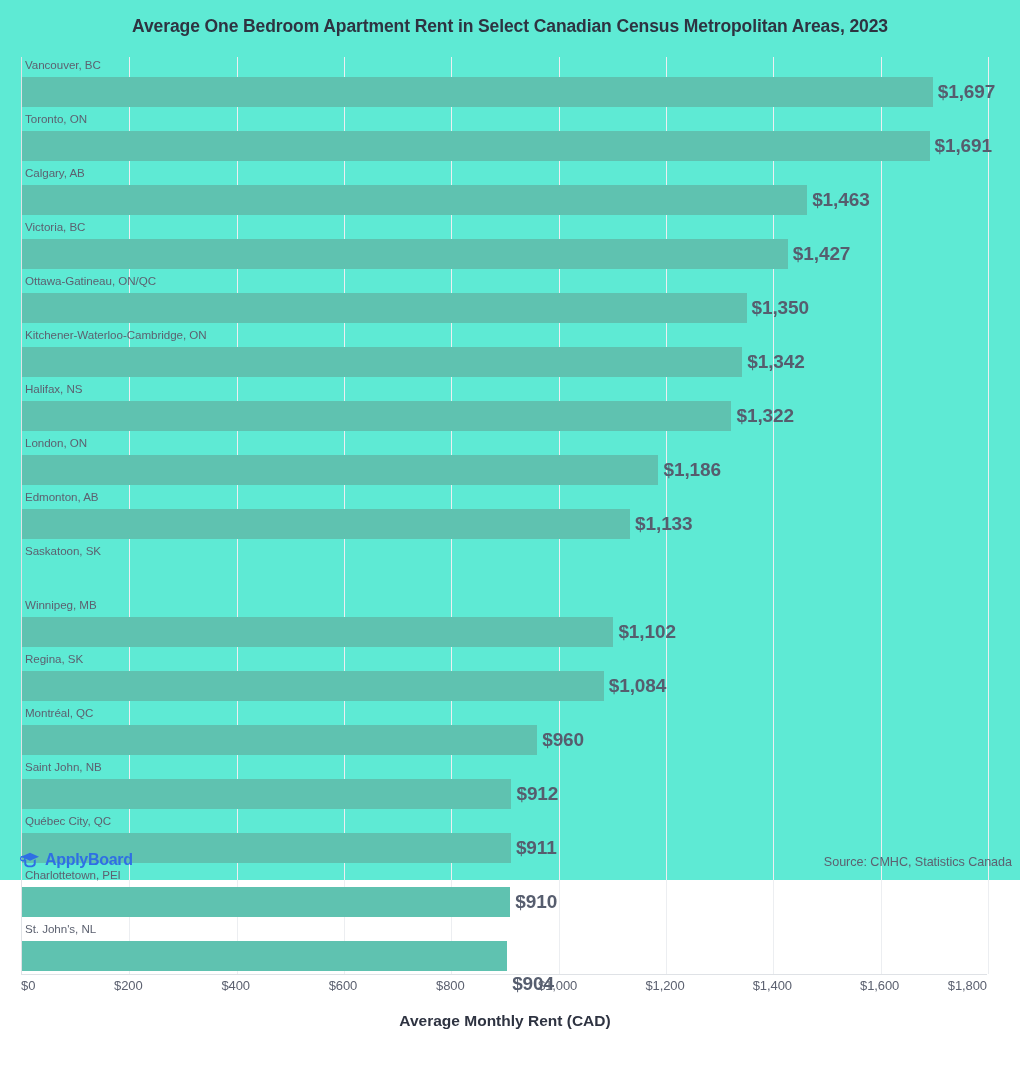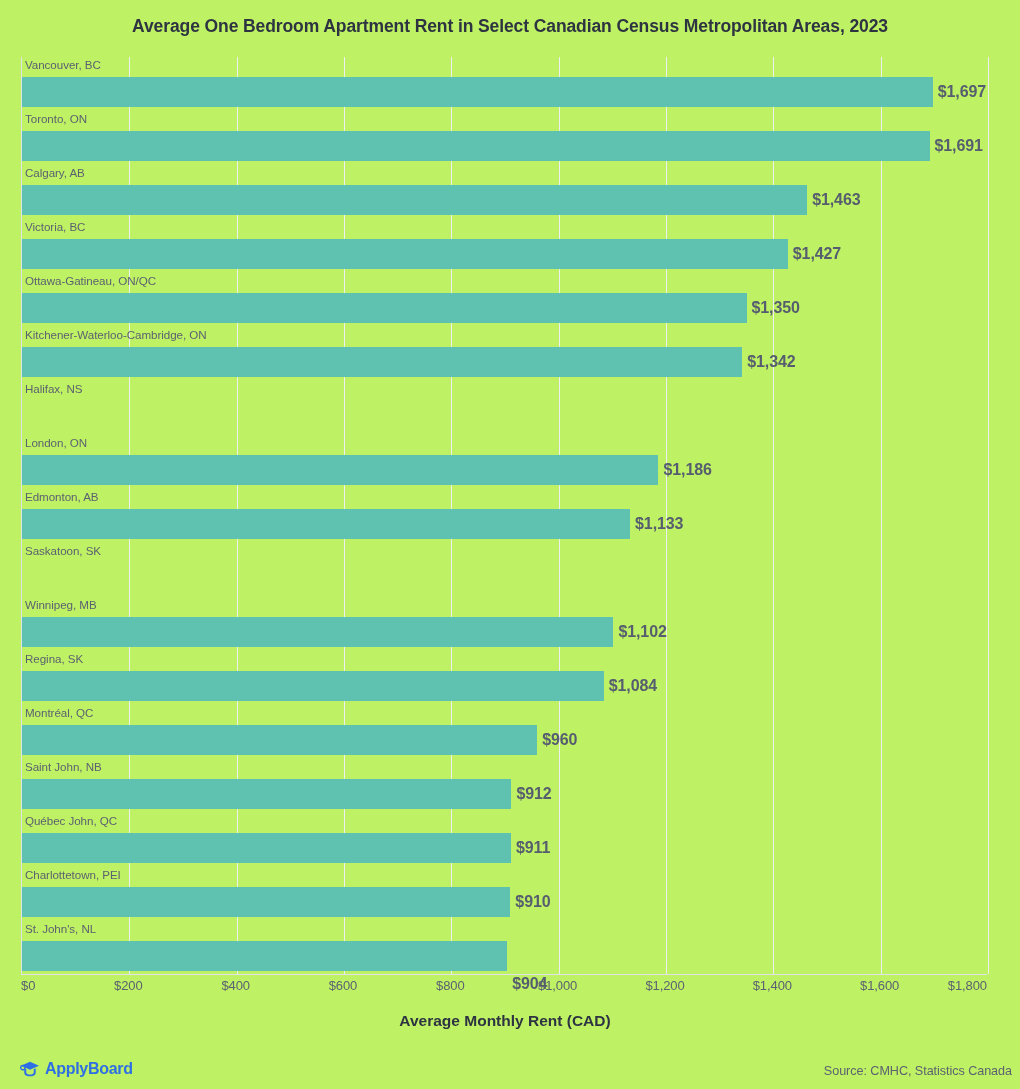--- a/index.html
+++ b/index.html
@@ -12,22 +12,22 @@
     width: 1020px;
     height: 1089px;
     font-family: "Liberation Sans", sans-serif;
     color: #3d4454;
     overflow: hidden;
   }
 
   #page {
     position: relative;
     width: 1020px;
-    height: 1089px;
-    background: #bef264;
+    height: 880px;
+    background: #5eead4;
   }
 
   
   #chart-title {
     position: absolute;
     top: 16px;
     left: 0;
     width: 1020px;
     text-align: center;
     font-size: 17.5px;
@@ -91,21 +91,21 @@
     position: absolute;
     left: 0;
     top: 0;
     height: 30px;
     background: #5fc2b0;
   }
   .bar-value {
     position: absolute;
     top: 50%;
     transform: translateY(-50%);
-    font-size: 16px;
+    font-size: 19px;
     font-weight: bold;
     color: #565d6e;
     white-space: nowrap;
     padding-left: 5px;
     letter-spacing: -0.1px;
   }
 
   
   #x-axis {
     position: absolute;
@@ -230,20 +230,24 @@
         </div>
         <div class="bar-row" style="top: 270px; height: 54px;">
           <div class="bar-label">Kitchener-Waterloo-Cambridge, ON</div>
           <div class="bar-track">
             <div class="bar-fill" style="width: 720.207px; background: rgb(95, 194, 176);"></div>
             <div class="bar-value" style="left: 720.207px;">$1,342</div>
           </div>
         </div>
         <div class="bar-row" style="top: 324px; height: 54px;">
           <div class="bar-label">Halifax, NS</div>
+          <div class="bar-track">
+            <div class="bar-fill" style="width: 709.473px; background: rgb(95, 194, 176);"></div>
+            <div class="bar-value" style="left: 709.473px;">$1,322</div>
+          </div>
         </div>
         <div class="bar-row" style="top: 378px; height: 54px;">
           <div class="bar-label">London, ON</div>
           <div class="bar-track">
             <div class="bar-fill" style="width: 636.487px; background: rgb(95, 194, 176);"></div>
             <div class="bar-value" style="left: 636.487px;">$1,186</div>
           </div>
         </div>
         <div class="bar-row" style="top: 432px; height: 54px;">
           <div class="bar-label">Edmonton, AB</div>
@@ -277,21 +281,21 @@
           </div>
         </div>
         <div class="bar-row" style="top: 702px; height: 54px;">
           <div class="bar-label">Saint John, NB</div>
           <div class="bar-track">
             <div class="bar-fill" style="width: 489.44px; background: rgb(95, 194, 176);"></div>
             <div class="bar-value" style="left: 489.44px;">$912</div>
           </div>
         </div>
         <div class="bar-row" style="top: 756px; height: 54px;">
-          <div class="bar-label">Québec John, QC</div>
+          <div class="bar-label">Québec City, QC</div>
           <div class="bar-track">
             <div class="bar-fill" style="width: 488.903px; background: rgb(95, 194, 176);"></div>
             <div class="bar-value" style="left: 488.903px;">$911</div>
           </div>
         </div>
         <div class="bar-row" style="top: 810px; height: 54px;">
           <div class="bar-label">Charlottetown, PEI</div>
           <div class="bar-track">
             <div class="bar-fill" style="width: 488.367px; background: rgb(95, 194, 176);"></div>
             <div class="bar-value" style="left: 488.367px;">$910</div>

